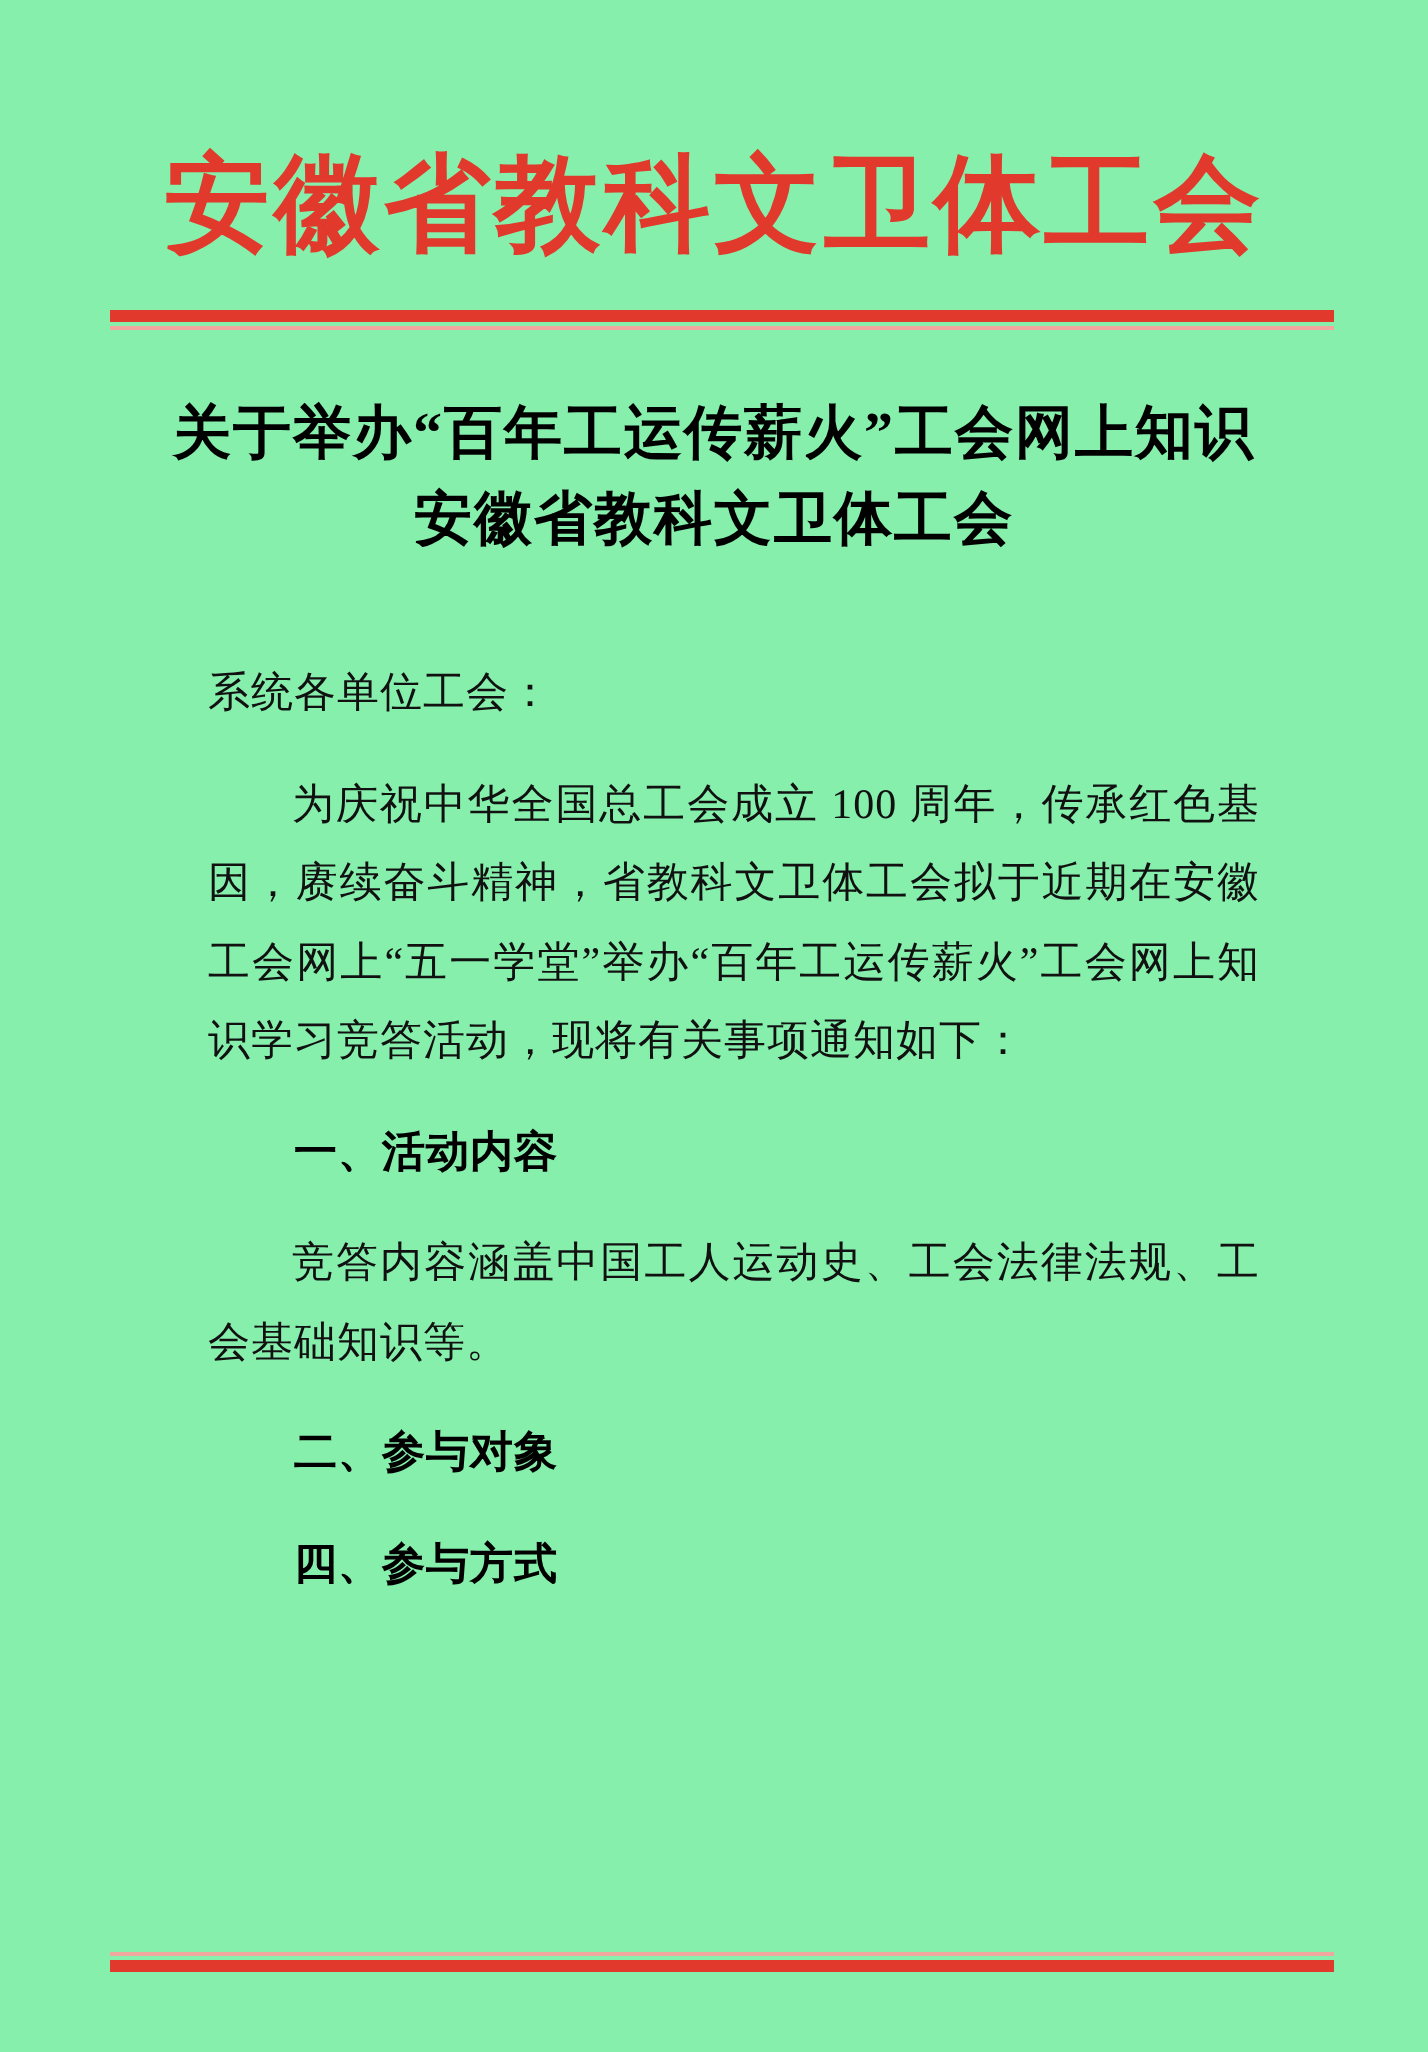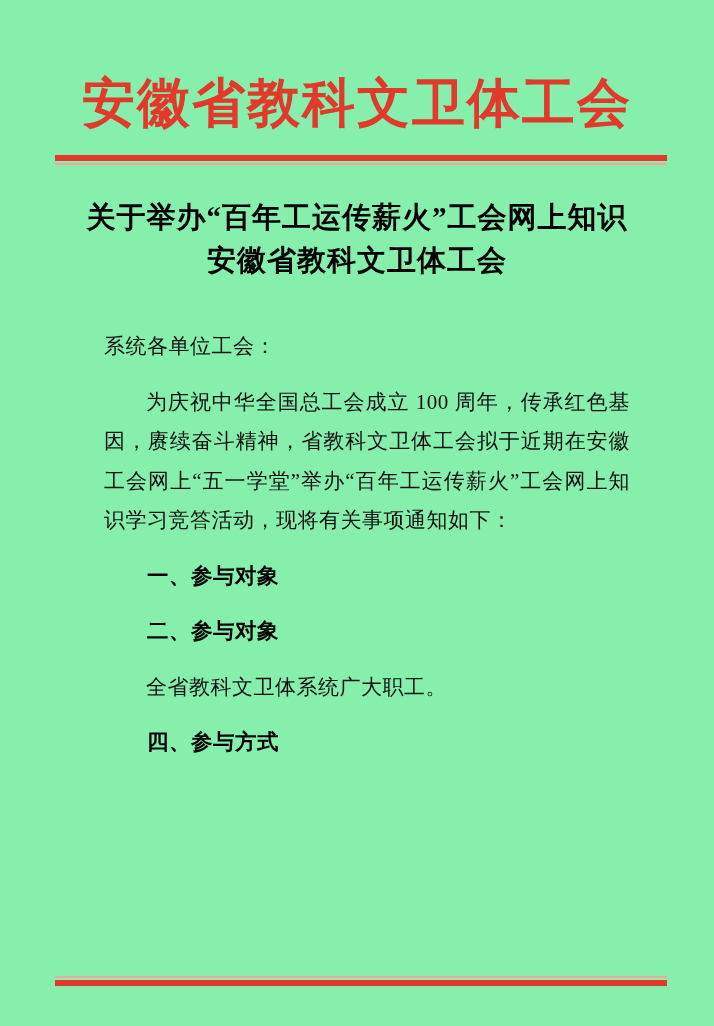--- a/index.html
+++ b/index.html
@@ -113,24 +113,24 @@
     <span>关于举办“百年工运传薪火”工会网上知识</span><br>
     <span>安徽省教科文卫体工会</span>
   </div>
 
   <div class="body-block">
 
     <p>系统各单位工会：</p>
 
     <p class="para-indent">为庆祝中华全国总工会成立 100 周年，传承红色基因，赓续奋斗精神，省教科文卫体工会拟于近期在安徽工会网上“五一学堂”举办“百年工运传薪火”工会网上知识学习竞答活动，现将有关事项通知如下：</p>
 
-    <p class="section-heading">一、参与对象</p>
+    <p class="section-heading">一、活动内容</p>
+    <p class="para-indent">竞答内容涵盖中国工人运动史、工会法律法规、工会基础知识等。</p>
 
     <p class="section-heading">二、参与对象</p>
-    <p class="para-indent">全省教科文卫体系统广大职工。</p>
 
 
     <p class="section-heading">四、参与方式</p>
 
   </div>
 
   <div class="rule rule-bottom">
     <div class="thin"></div>
     <div class="gap"></div>
     <div class="thick"></div>

